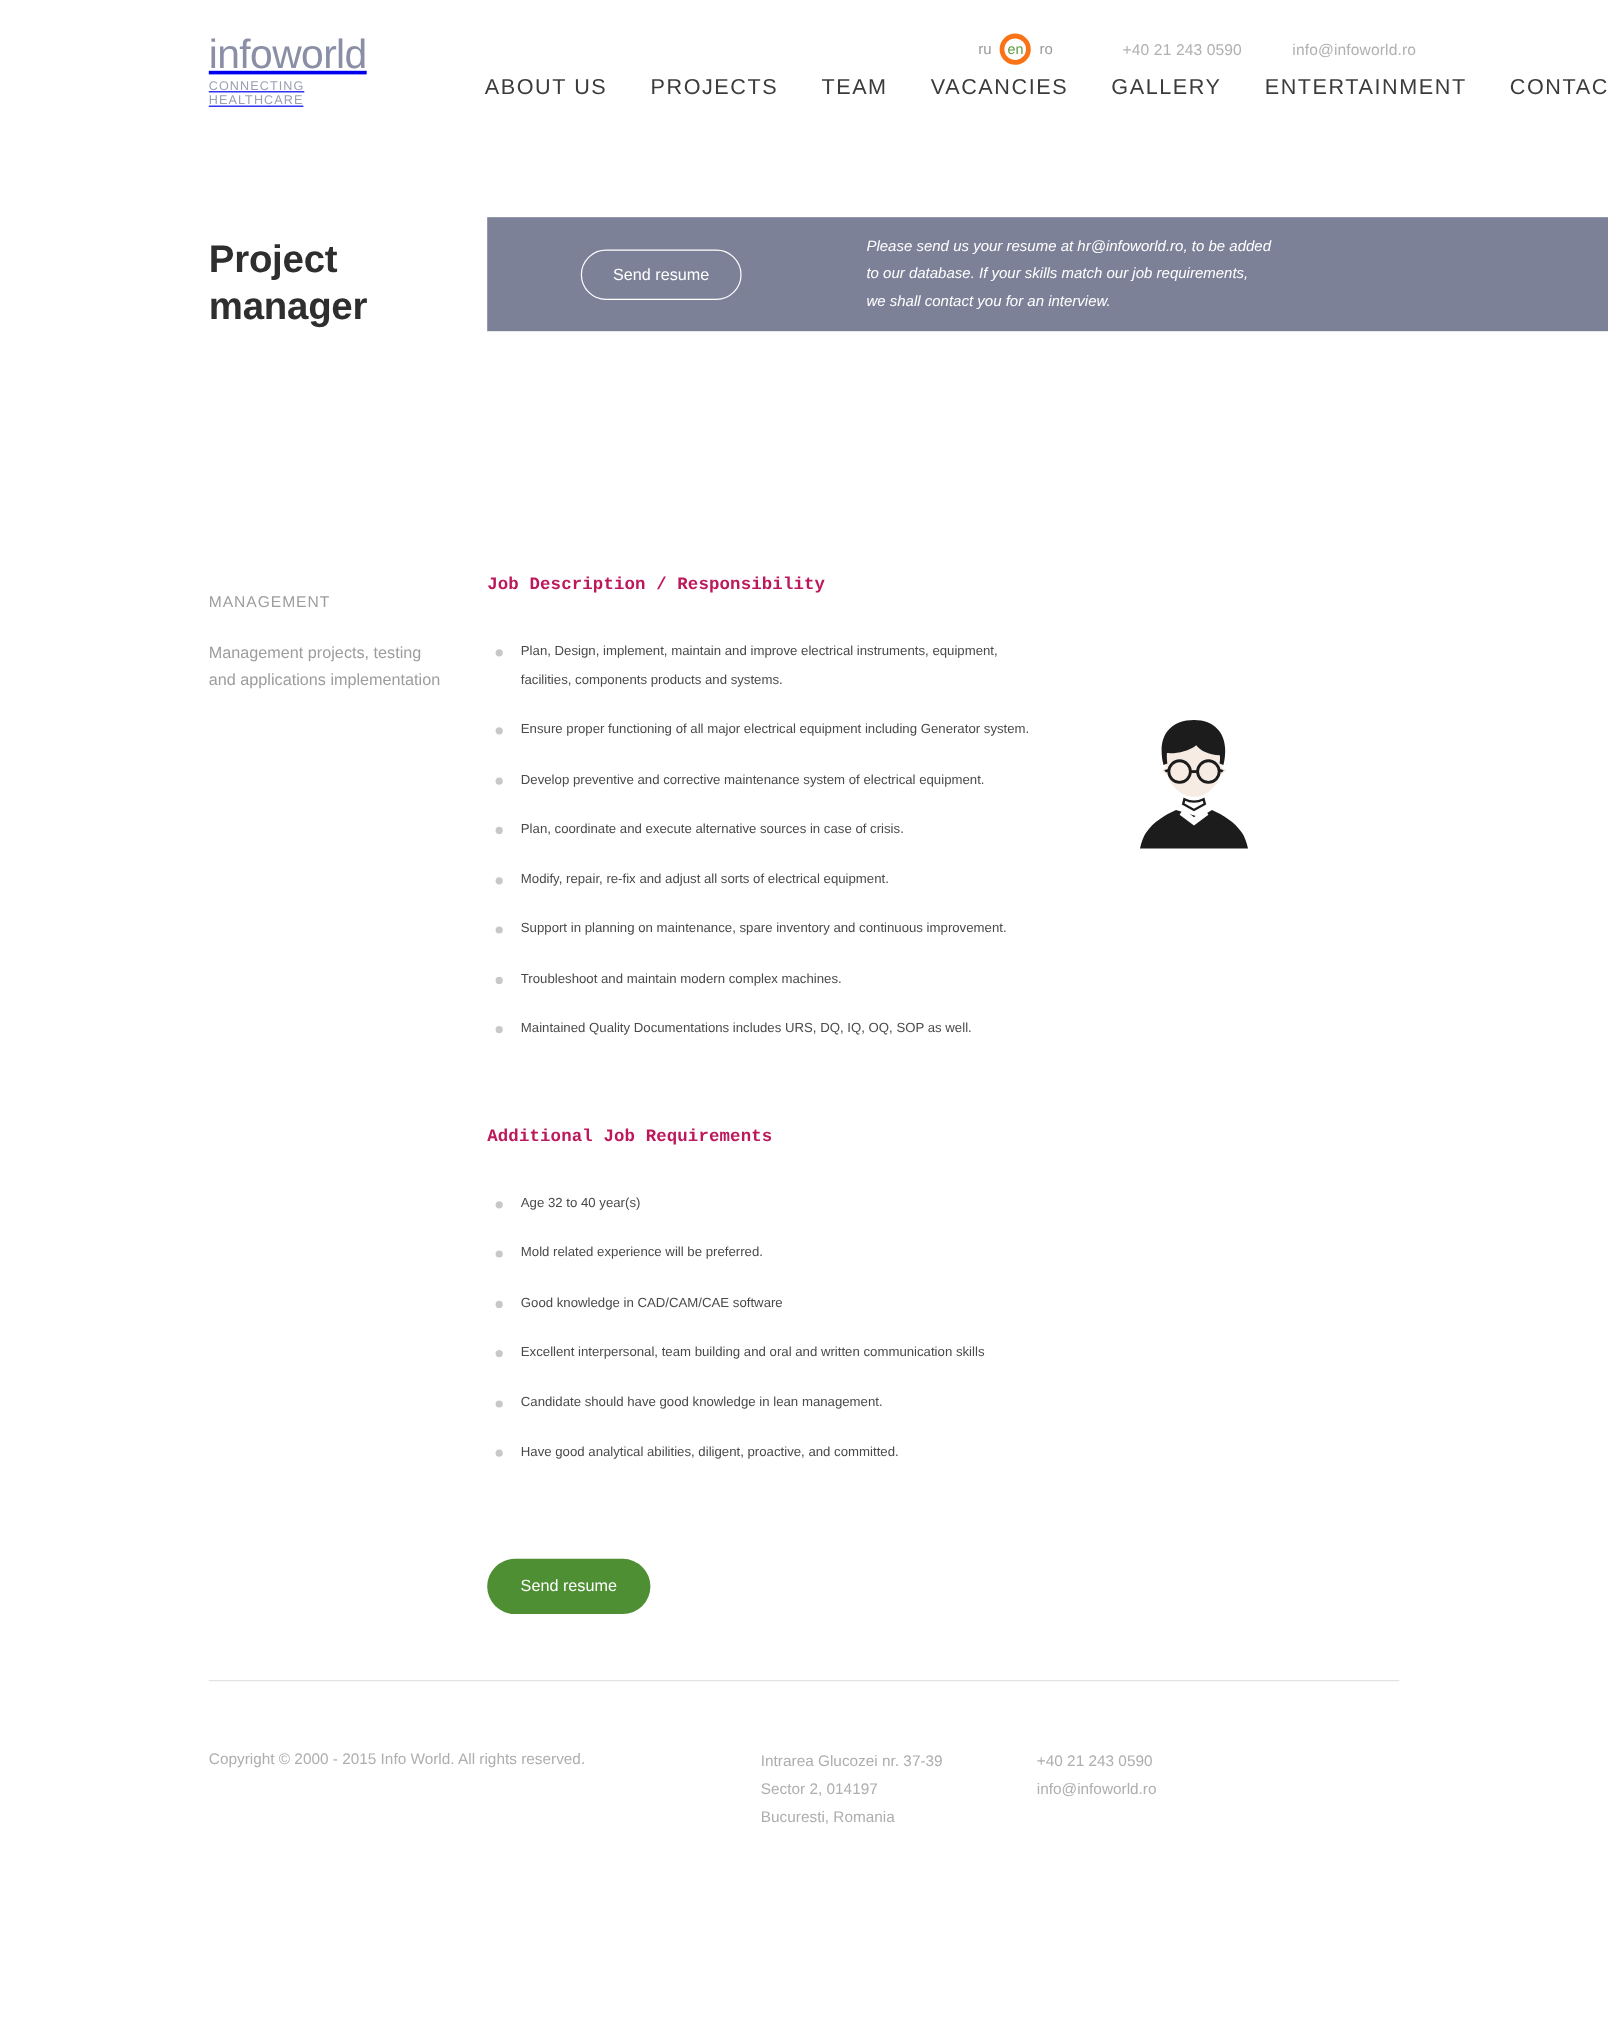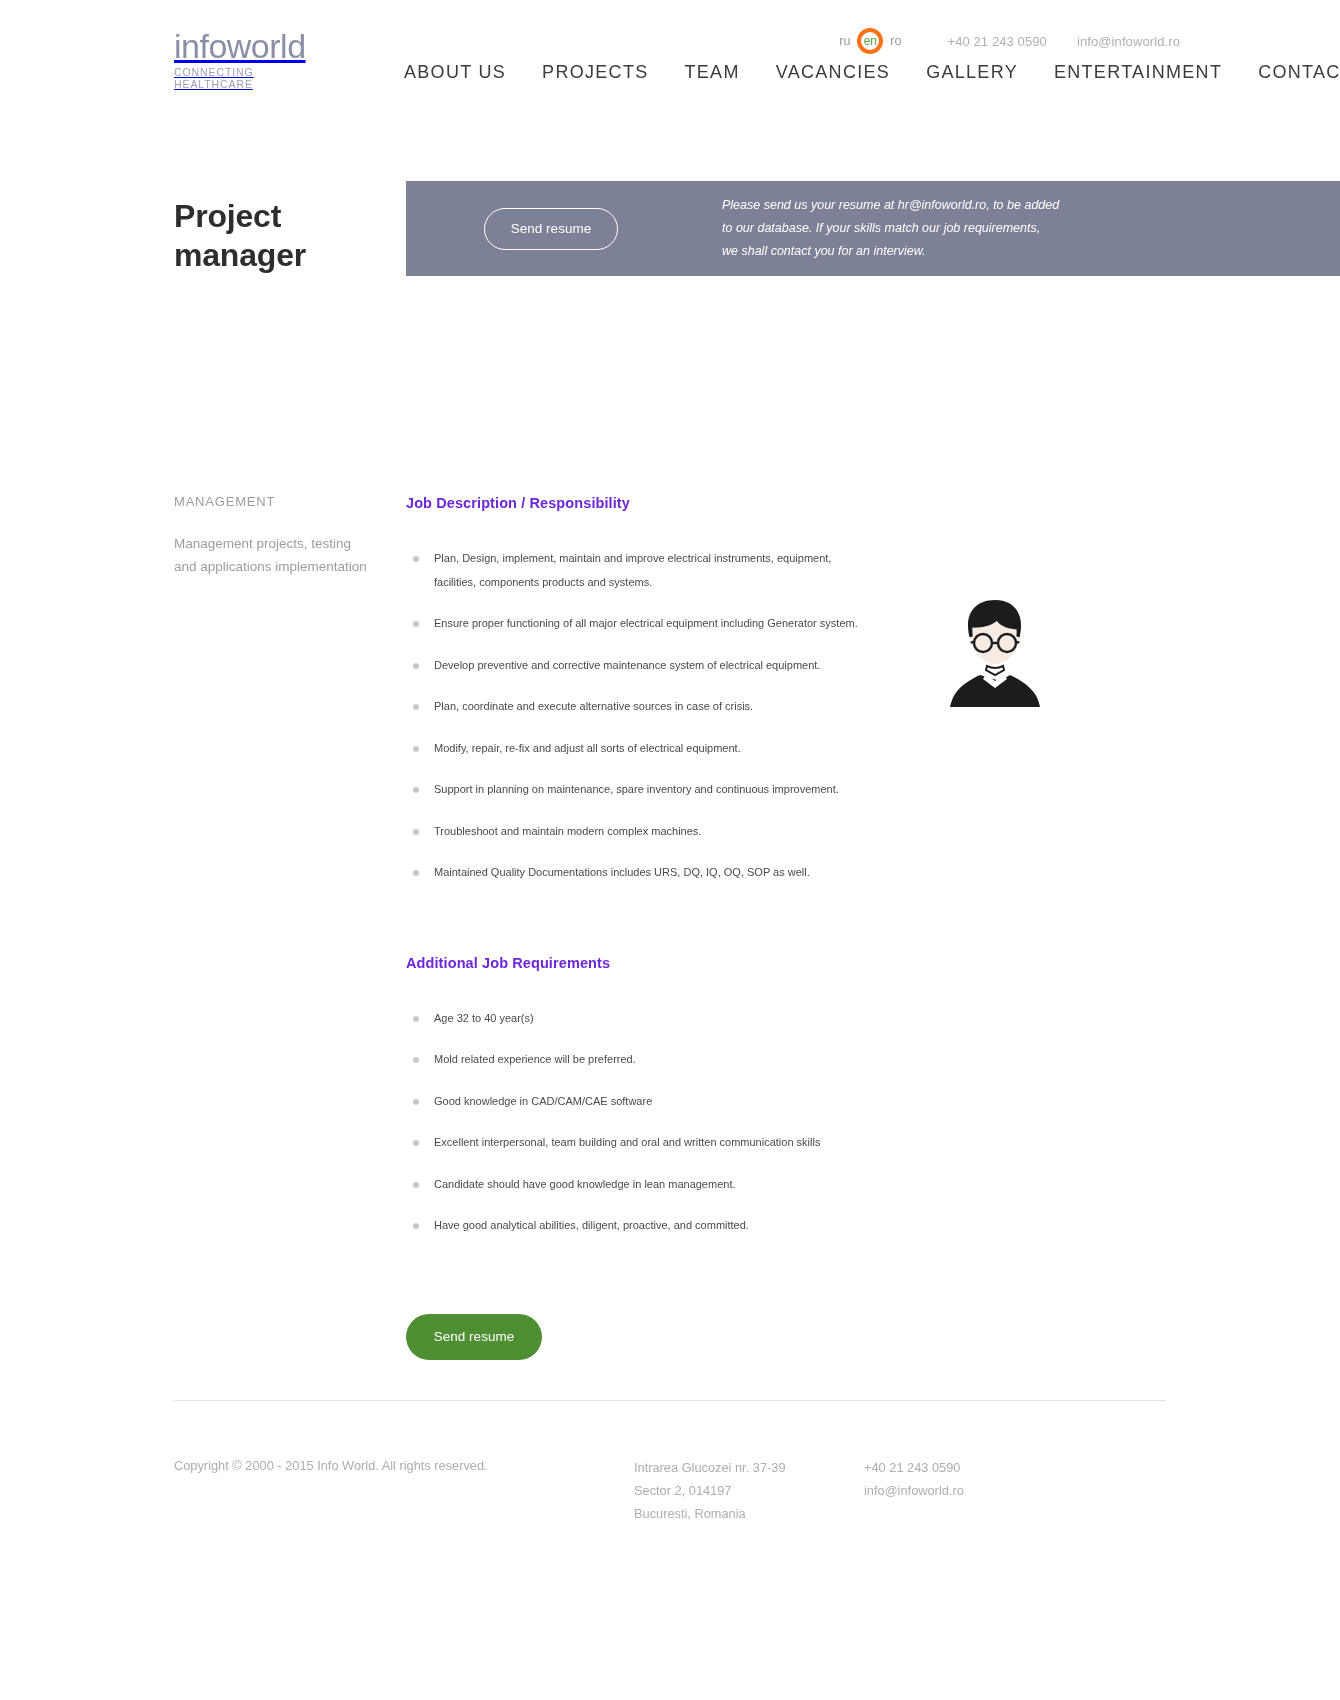--- a/index.html
+++ b/index.html
@@ -47,21 +47,21 @@
     color: #9a9fb3;
     margin-top: 2px;
   }
 
   .topbar {
     position: absolute;
     right: 160px;
     top: 28px;
     display: flex;
     align-items: center;
-    gap: 4px;
+    gap: 16px;
     font-size: 12.5px;
     color: #a8a8a8;
   }
   .langs {
     display: flex;
     align-items: center;
     gap: 7px;
   }
   .lang {
     color: #9b9b9b;
@@ -186,23 +186,24 @@
 
   .main {
     position: relative;
     margin-left: 406px;
     padding-top: 190px;
     width: 470px;
   }
   .sec-title {
     font-size: 14.5px;
     font-weight: bold;
-    color: #6d28d9;
-    margin: 15px 0 36px 0;
+    color: #be185d;
+    margin: 0 0 36px 0;
     letter-spacing: 0.1px;
+    font-family: Liberation Mono, monospace;
   }
   .sec-title.second { margin-top: 70px; }
 
   ul.bullets {
     list-style: none;
     margin: 0;
     padding: 0;
   }
   ul.bullets li {
     position: relative;

